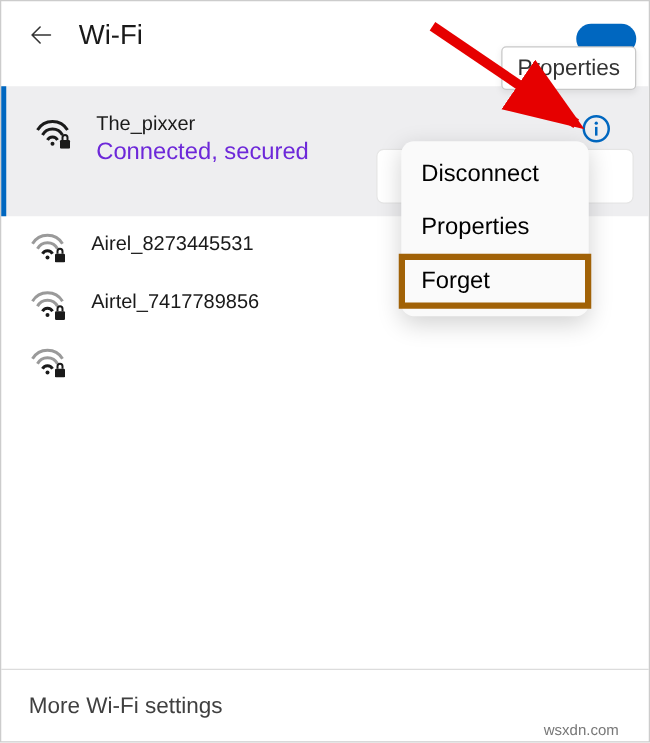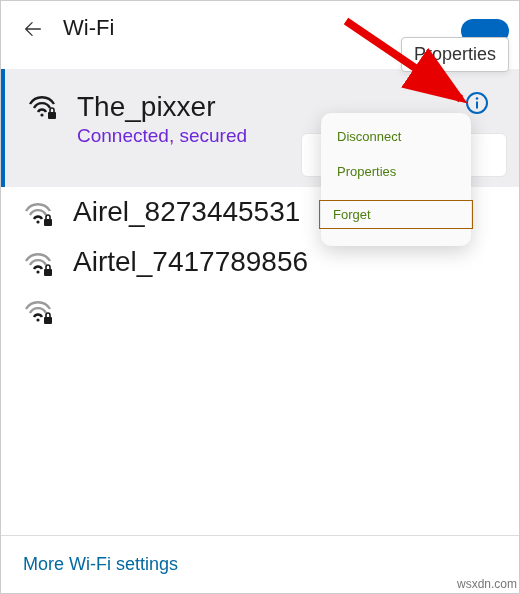--- a/index.html
+++ b/index.html
@@ -7,21 +7,21 @@
     width: 520px;
     height: 594px;
     font-family: "Segoe UI", -apple-system, sans-serif;
     background: #ffffff;
     position: relative;
     overflow: hidden;
     border: 1px solid #ccc;
   }
   .header {
     display: flex;
-    align-items: flex-end;
+    align-items: center;
     padding: 14px 20px 10px 20px;
     gap: 18px;
   }
   .back-icon {
     width: 24px;
     height: 24px;
     display: flex;
     align-items: center;
     justify-content: center;
     cursor: pointer;
@@ -70,21 +70,21 @@
     align-items: flex-start;
   }
   .wifi-icon {
     width: 30px;
     height: 24px;
     flex-shrink: 0;
     margin-top: 4px;
   }
   .net-text { display: flex; flex-direction: column; }
   .net-name {
-    font-size: 28px;
+    font-size: 16px;
     color: #1a1a1a;
   }
   .net-status {
     font-size: 19px;
     color: #6d28d9;
     margin-top: 2px;
   }
   .info-icon {
     position: absolute;
     top: 22px;
@@ -111,44 +111,44 @@
     left: 320px;
     width: 150px;
     background: #fafafa;
     border-radius: 10px;
     box-shadow: 0 6px 20px rgba(0,0,0,0.18);
     padding: 6px 0;
     z-index: 10;
   }
   .menu-item {
     padding: 10px 16px;
-    font-size: 13px;
-    color: #4d7c0f;
+    font-size: 19px;
+    color: #000000;
     cursor: pointer;
   }
   .menu-item.highlight {
-    border: 1px solid #a16207;
-    margin: 11px -2px;
+    border: 5px solid #a16207;
+    margin: 0 -2px;
     padding: 6px 13px;
   }
   .footer {
     position: absolute;
     left: 0;
     right: 0;
     bottom: 0;
     border-top: 1px solid #dcdcdc;
     padding: 18px 22px;
     font-size: 18px;
-    color: #0369a1;
+    color: #404040;
     cursor: pointer;
   }
   .watermark {
     position: absolute;
     bottom: 2px;
-    right: 2px;
+    right: 24px;
     font-size: 12px;
     color: #777;
   }
   
   .arrow-svg {
     position: absolute;
     top: 10px;
     left: 330px;
     width: 160px;
     height: 110px;

